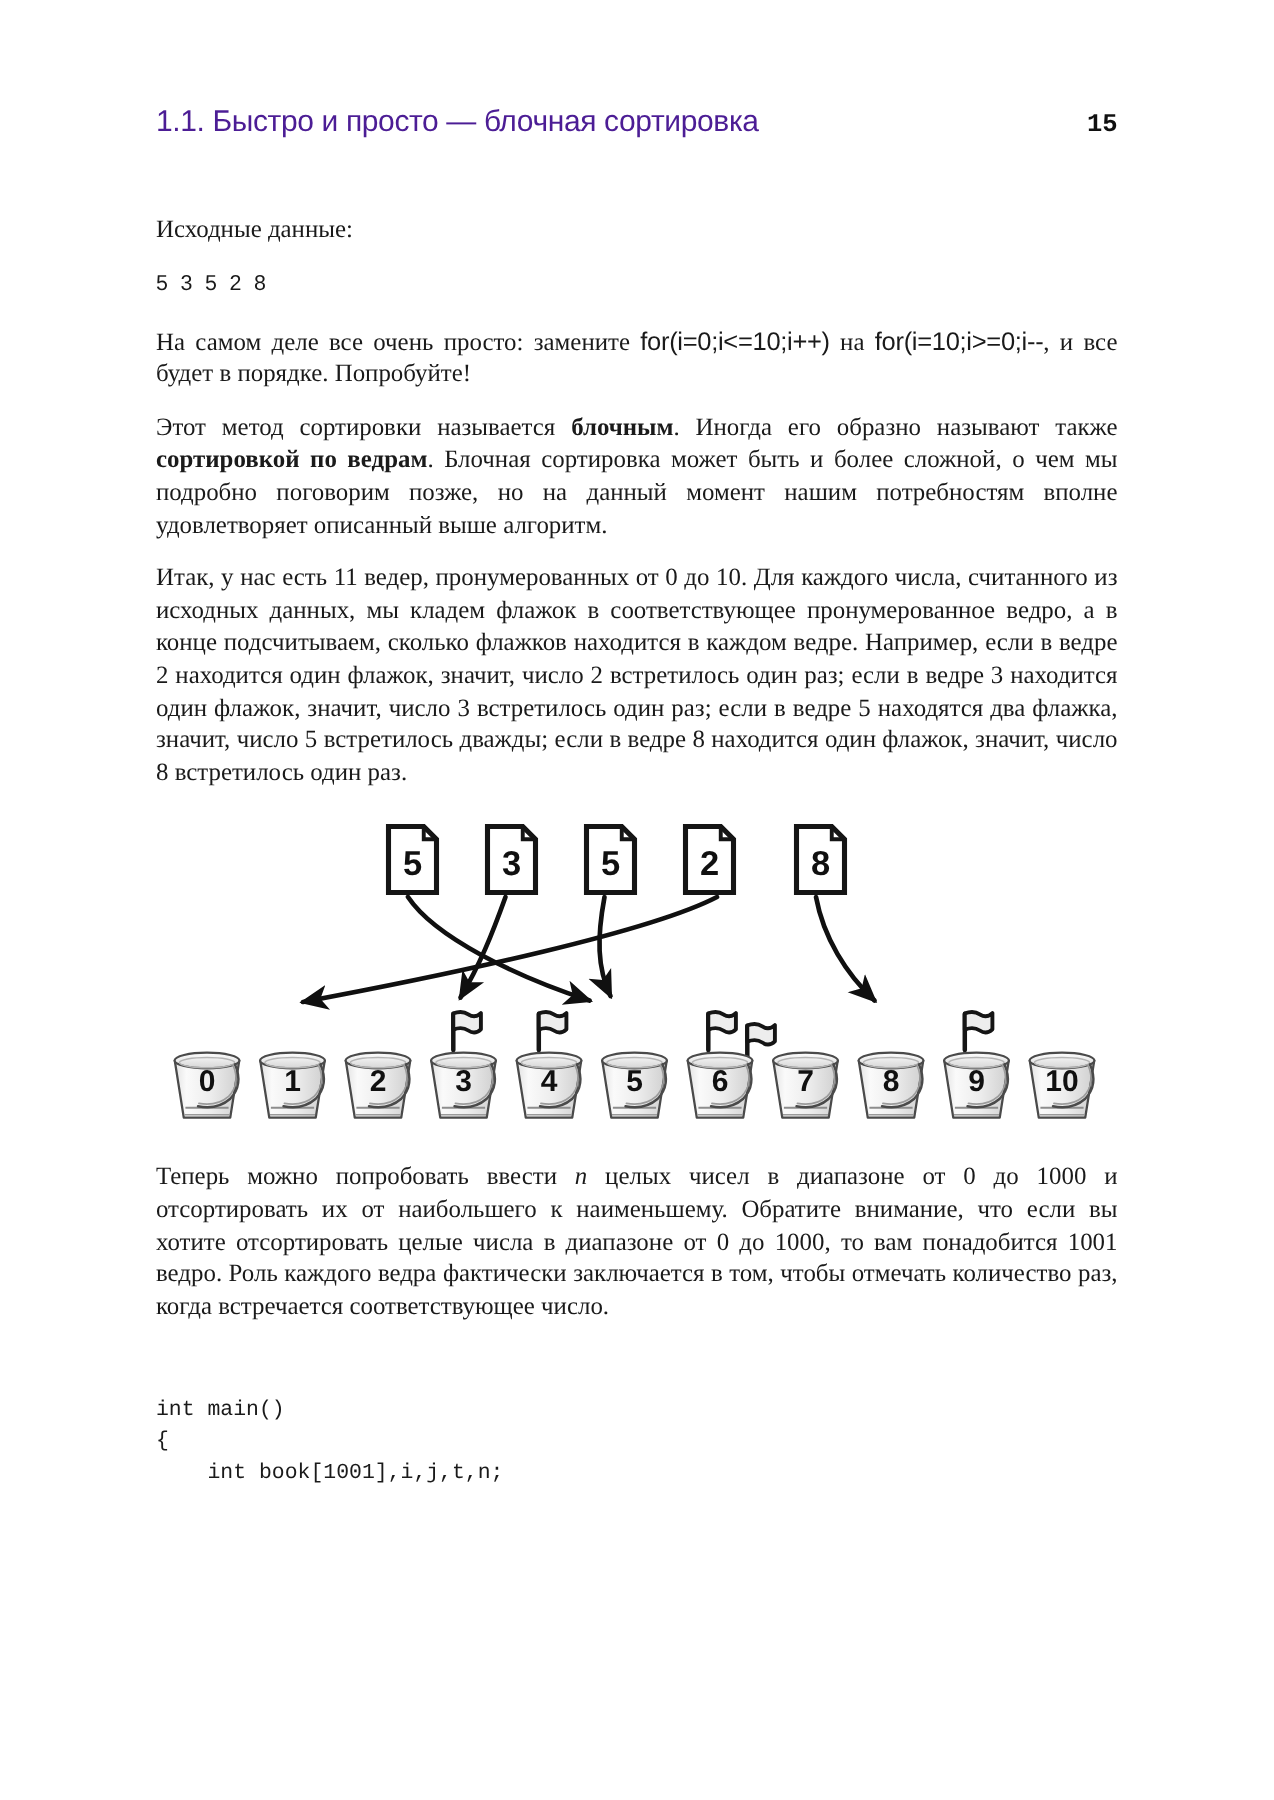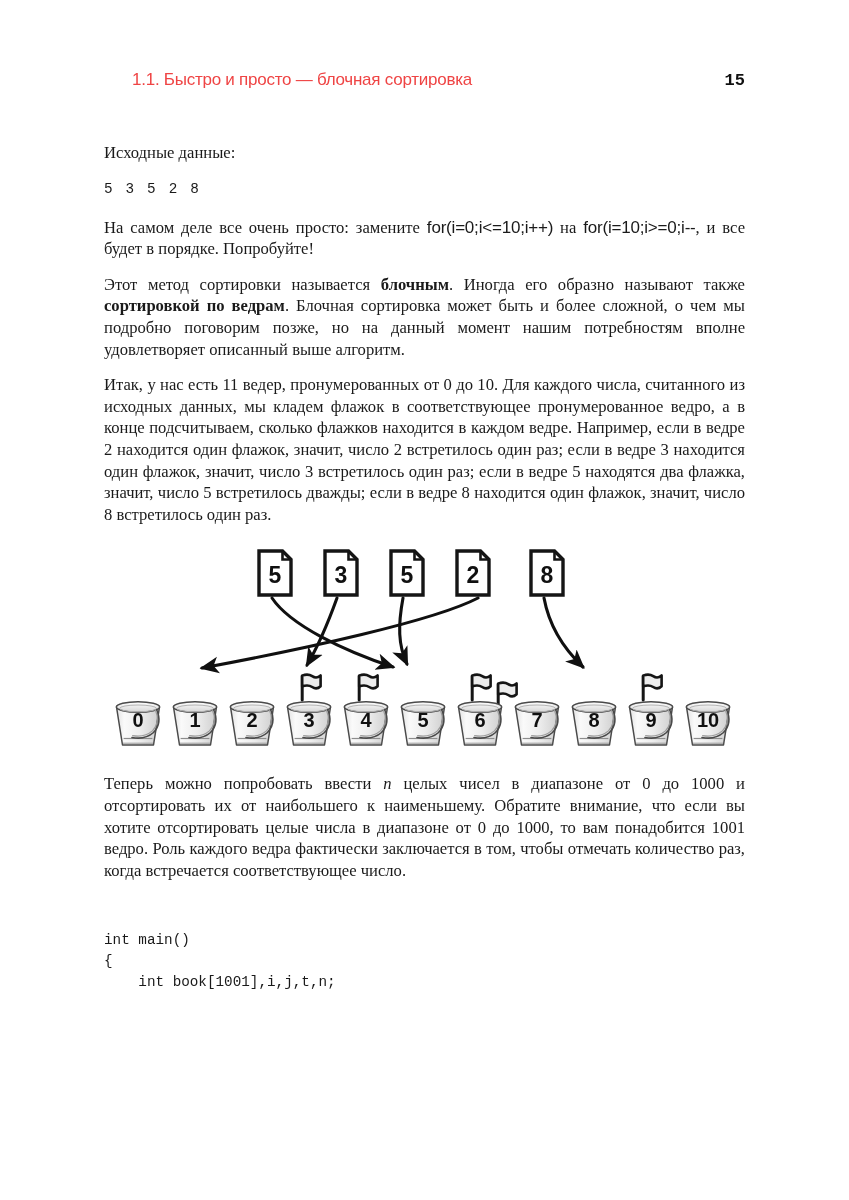--- a/index.html
+++ b/index.html
@@ -32,25 +32,24 @@
   
   .runhead {
     display: flex;
     align-items: baseline;
     justify-content: space-between;
     height: 26px;
     margin-bottom: 46px;
   }
   .runhead-title {
     font-family: "Liberation Sans", sans-serif;
-    font-size: 17px;
+    font-size: 20px;
     letter-spacing: -0.25px;
-    color: #ef4444;
+    color: #4c1d95;
     white-space: nowrap;
-    margin-left: 28px;
   }
   .runhead-page {
     font-family: Liberation Mono, monospace;
     font-size: 17px;
     font-weight: bold;
     color: #101010;
   }
 
   
   p.para {
@@ -69,21 +68,21 @@
   
   .mono, code, pre {
     font-family: "Liberation Mono", "DejaVu Sans Mono", monospace;
   }
   .mono-inline {
     font-family: Liberation Sans, sans-serif;
     font-size: 17px;
     letter-spacing: -0.2px;
   }
   .data-line {
-    font-family: Liberation Mono, monospace;
+    font-family: Liberation Sans, sans-serif;
     font-size: 14.3px;
     letter-spacing: 2.2px;
     margin: 0 0 20px 0;
     color: #1a1a1a;
   }
   .codeblock {
     font-family: "Liberation Mono", "DejaVu Sans Mono", monospace;
     font-size: 14.3px;
     line-height: 21px;
     white-space: pre;

